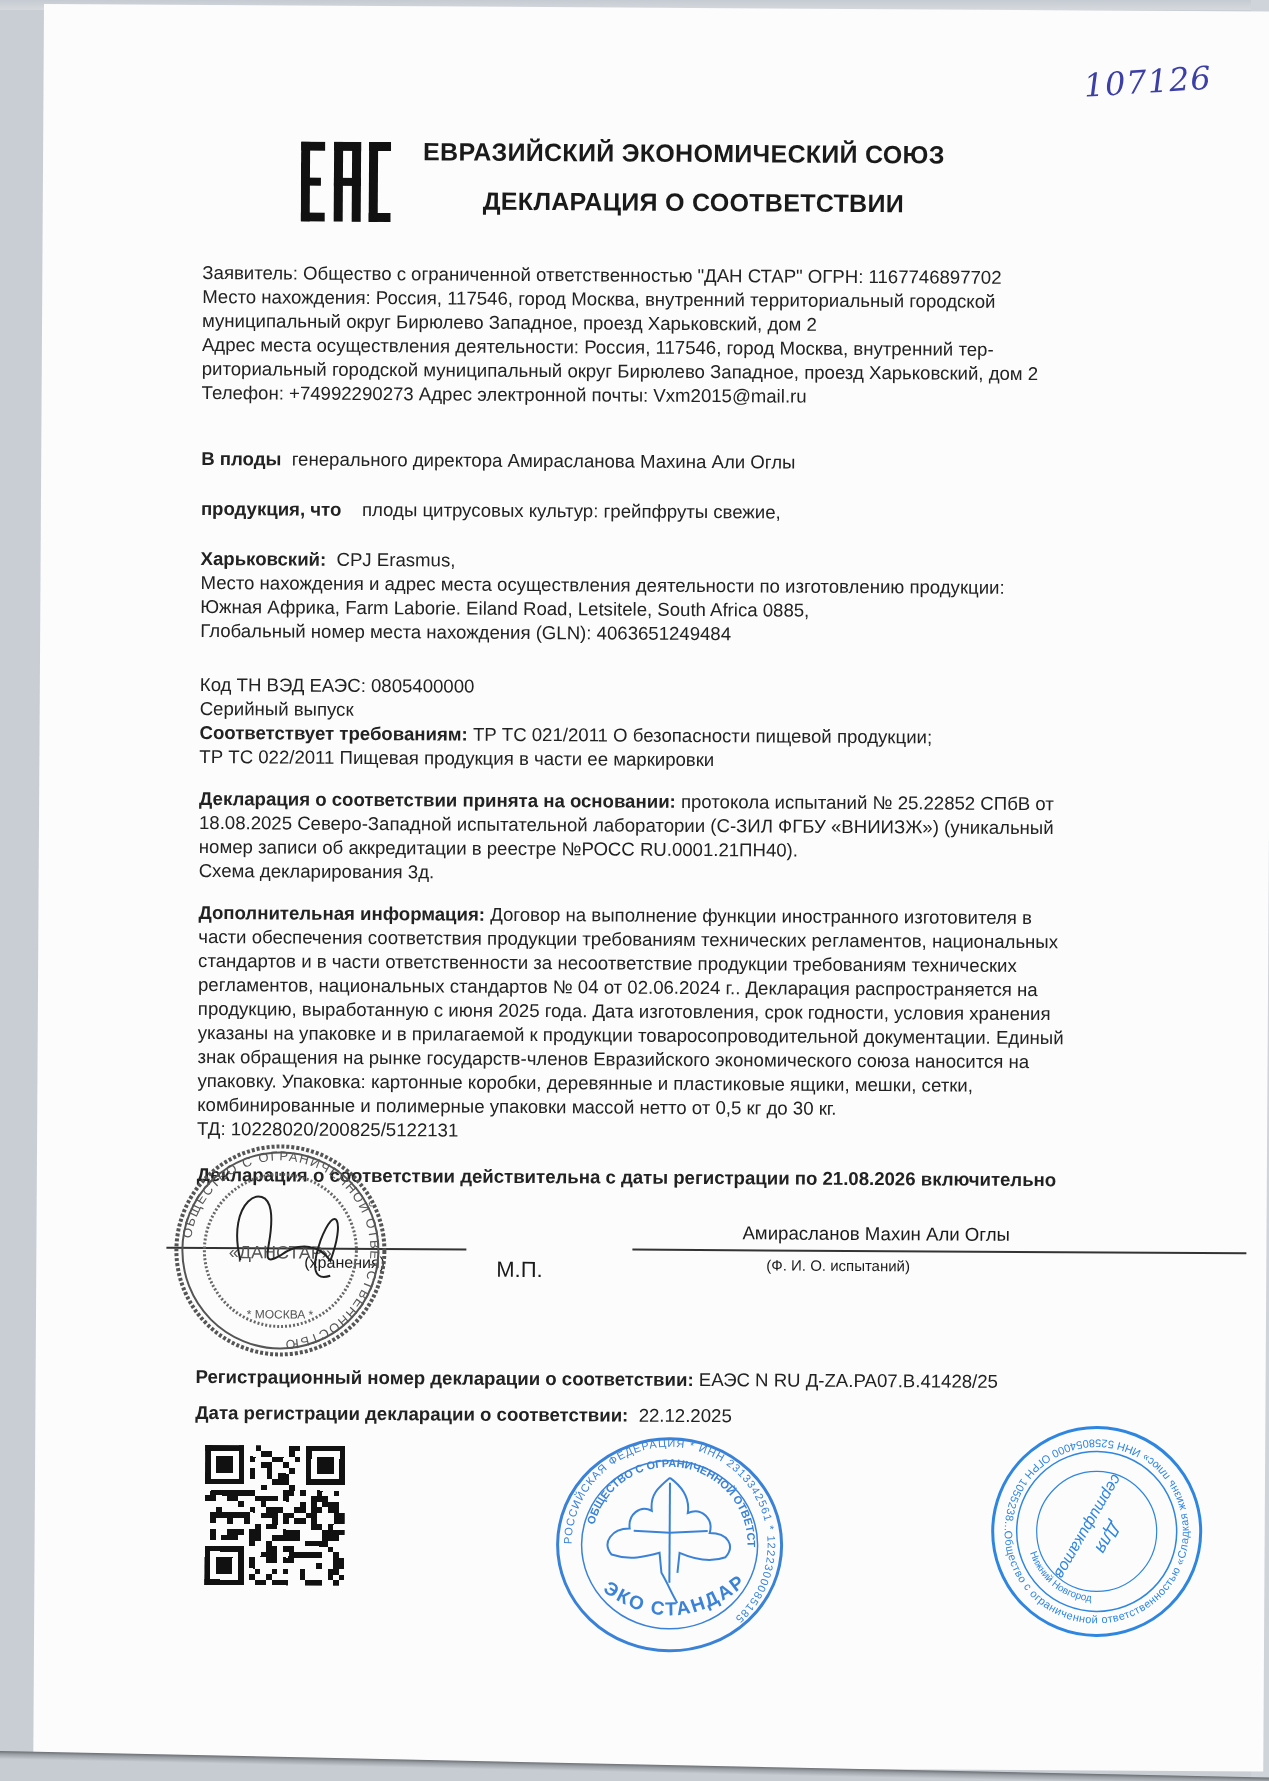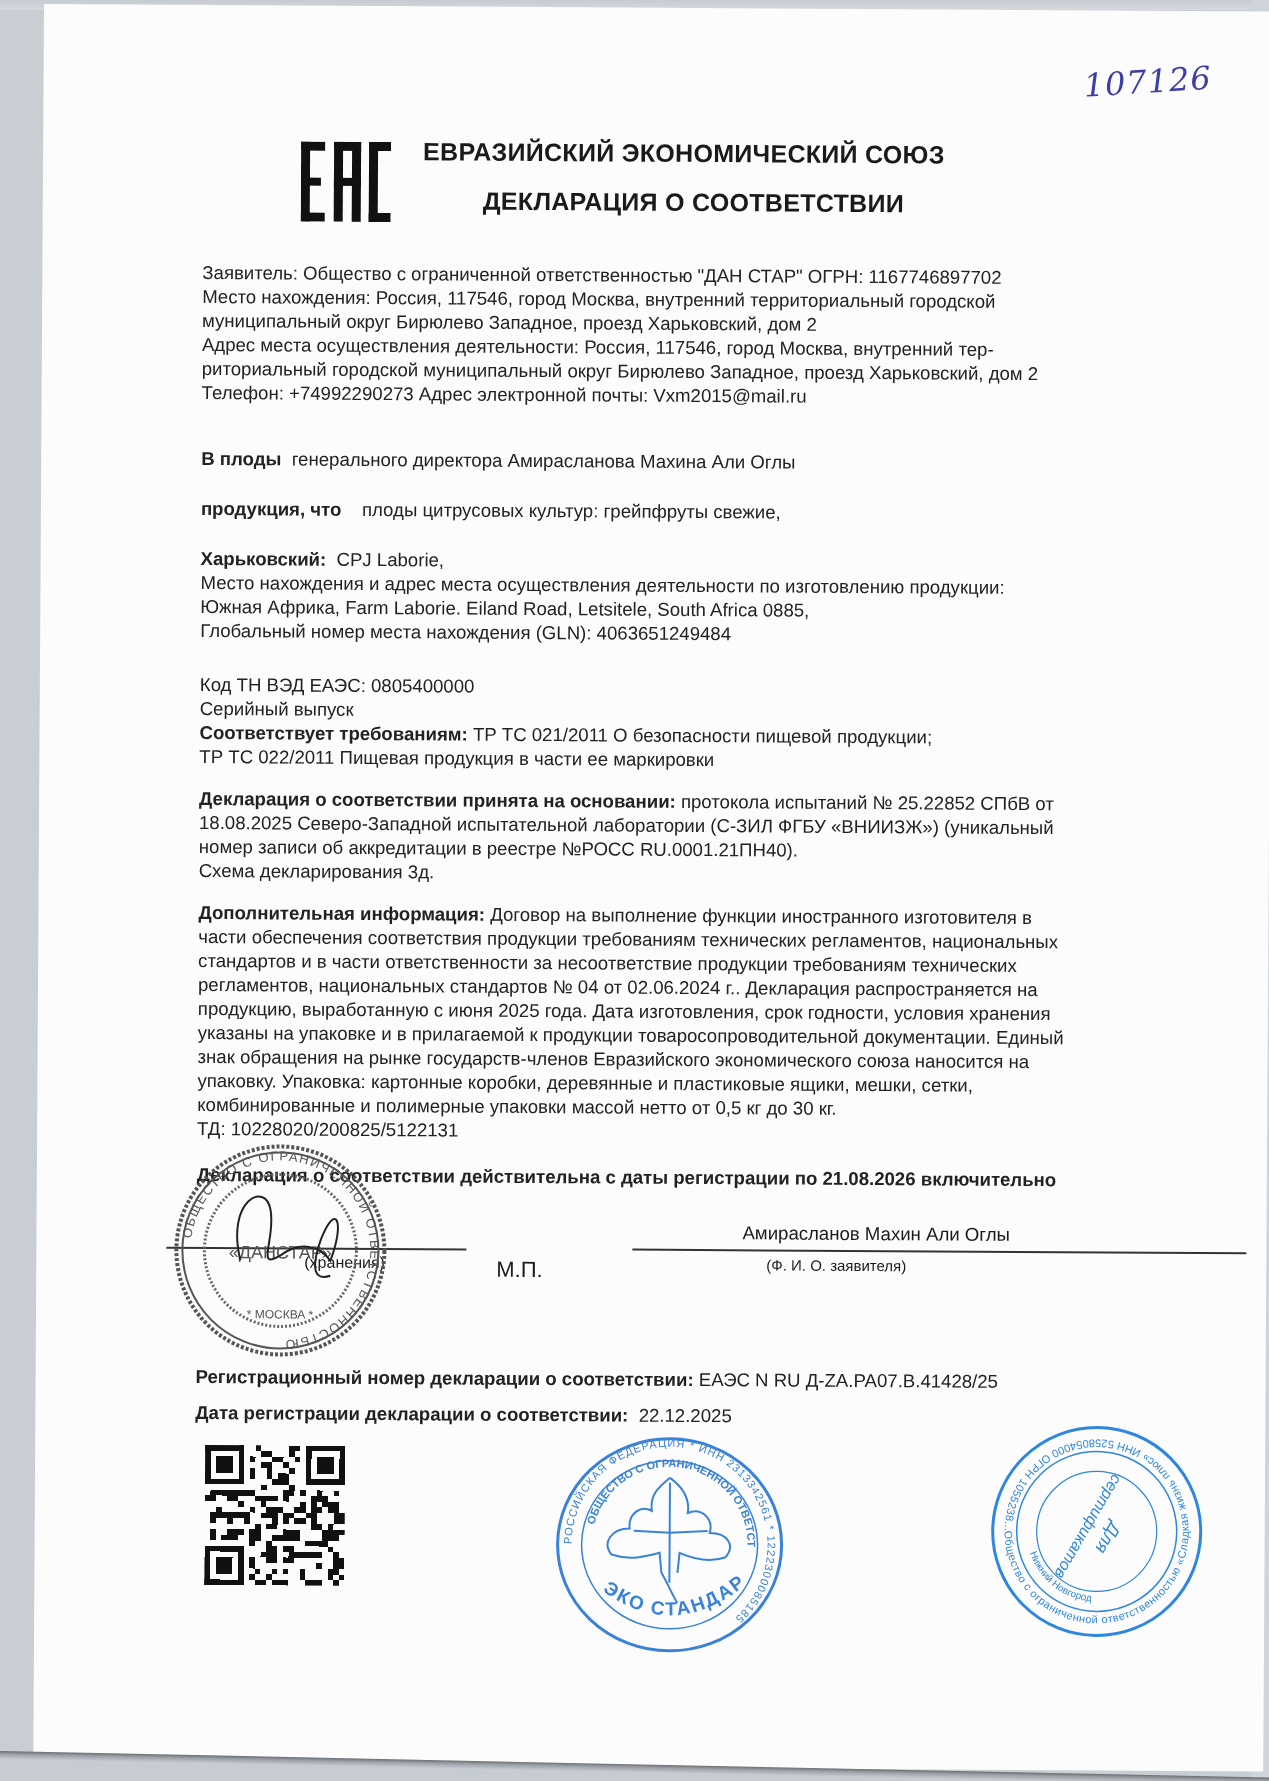--- a/index.html
+++ b/index.html
@@ -90,21 +90,21 @@
 
   <div class="body-text" style="top:442px;">
     <p><span class="b">В плоды</span>&nbsp;&nbsp;<span>генерального  директора  Амирасланова Махина Али Оглы</span></p>
   </div>
 
   <div class="body-text" style="top:492px;">
     <p><span class="b">продукция, что</span>&nbsp;&nbsp;&nbsp;&nbsp;<span>плоды цитрусовых культур: грейпфруты свежие,</span></p>
   </div>
 
   <div class="body-text" style="top:542px;">
-    <p><span class="b">Харьковский:</span>&nbsp;&nbsp;<span>CPJ Laborie,</span></p>
+    <p><span class="b">Харьковский:</span>&nbsp;&nbsp;<span>CPJ Erasmus,</span></p>
     <p>Место нахождения и адрес места осуществления деятельности по изготовлению продукции:</p>
     <p>Южная Африка, Farm Laborie. Eiland Road, Letsitele, South Africa 0885,</p>
     <p>Глобальный номер места нахождения (GLN): 4063651249484</p>
   </div>
 
   <div class="body-text" style="top:668px;">
     <p>Код  ТН ВЭД ЕАЭС:  0805400000</p>
     <p>Серийный выпуск</p>
     <p><span class="b">Соответствует требованиям:</span> <span>ТР ТС 021/2011 О безопасности пищевой продукции;</span></p>
     <p>ТР ТС 022/2011 Пищевая продукция в части ее маркировки</p>
@@ -132,21 +132,21 @@
 
   <div class="body-text b" style="top:1158px;">
     <p>Декларация о соответствии действительна с даты регистрации по  21.08.2026 включительно</p>
   </div>
 
   <div class="sigline" style="left:130px; top:1242px; width:300px;"></div>
   <div class="abs" style="left:268px; top:1248px; font-size:16px;">(хранения)</div>
   <div class="abs" style="left:460px; top:1250px; font-size:22px;">М.П.</div>
   <div class="abs" style="left:706px; top:1214px; font-size:18.6px;">Амирасланов Махин Али Оглы</div>
   <div class="sigline" style="left:596px; top:1241px; width:614px;"></div>
-  <div class="abs" style="left:730px; top:1248px; font-size:15px;">(Ф. И. О. заявителя)</div>
+  <div class="abs" style="left:730px; top:1248px; font-size:15px;">(Ф. И. О. испытаний)</div>
 
   <svg class="abs" style="left:134px; top:1135px; width:220px; height:220px;" viewBox="0 0 220 220">
     <defs>
       <path id="ringA" d="M110,110 m-90,0 a90,90 0 1,1 180,0 a90,90 0 1,1 -180,0"></path>
     </defs>
     <circle cx="110" cy="110" r="104" fill="none" stroke="#555" stroke-width="4" stroke-dasharray="3 2"></circle>
     <circle cx="110" cy="110" r="98" fill="none" stroke="#555" stroke-width="2"></circle>
     <circle cx="110" cy="110" r="76" fill="none" stroke="#666" stroke-width="3" stroke-dasharray="2 2"></circle>
     <text font-size="13" fill="#555" letter-spacing="1.5">
       <textPath href="#ringA" startOffset="2%">ОБЩЕСТВО С ОГРАНИЧЕННОЙ ОТВЕТСТВЕННОСТЬЮ</textPath>

